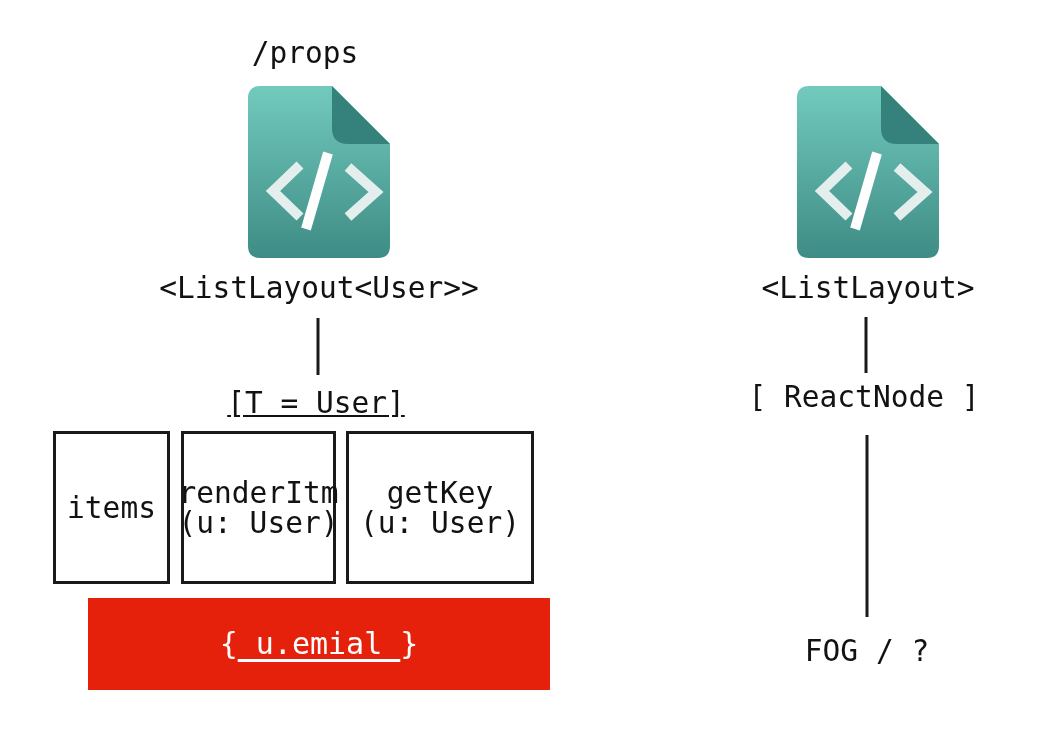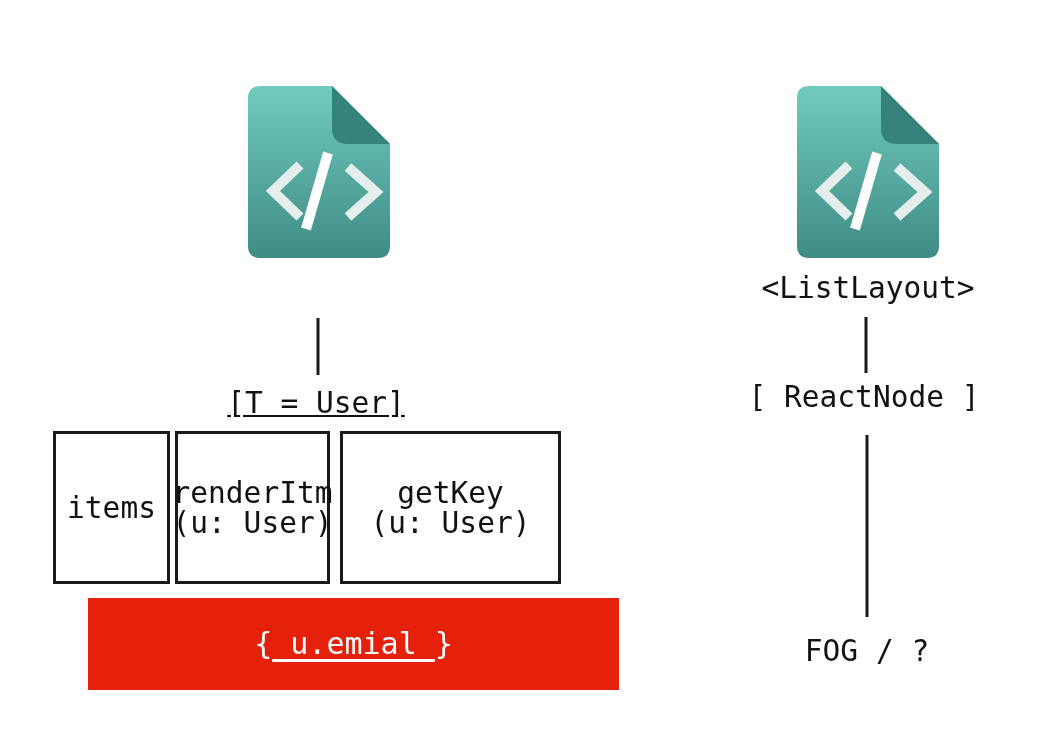--- a/index.html
+++ b/index.html
@@ -47,23 +47,23 @@
     border: 3px solid var(--color-line);
     background: var(--color-background);
     display: flex;
     flex-direction: column;
     align-items: center;
     justify-content: center;
     line-height: 30px;
     text-align: center;
     white-space: pre;
   }
-  .prop-cell.c1 { width: 117px; margin-right: 5px; }
+  .prop-cell.c1 { width: 117px; margin-right: 11px; }
   .prop-cell.c2 { width: 155px; margin-right: 10px; }
-  .prop-cell.c3 { width: 221px; }
+  .prop-cell.c3 { width: 188px; }
   
   .error-box {
     background: var(--color-error-background);
     color: var(--color-error-text);
     display: flex;
     flex-direction: column;
     align-items: center;
     justify-content: center;
     line-height: 34px;
     font-size: 30px;
@@ -81,57 +81,59 @@
   .code-icon .chev { stroke: var(--color-icon-chevron); fill: none; }
   .code-icon .slash { stroke: var(--color-icon-slash); fill: none; }
   .grad-top { stop-color: var(--color-icon-gradient-top); }
   .grad-bottom { stop-color: var(--color-icon-gradient-bottom); }
 </style>
 </head>
 <body>
 
 <div class="canvas">
 
+  <div class="abs centered label" style="left:305px; top:37px;">/props</div>
 
   <svg class="abs code-icon" style="left:248px; top:86px;" width="142" height="172" viewBox="0 0 142 172" aria-hidden="true">
     <defs>
       <linearGradient id="grad-left" x1="0" y1="0" x2="0" y2="1">
         <stop offset="0" class="grad-top"></stop>
         <stop offset="1" class="grad-bottom"></stop>
       </linearGradient>
     </defs>
     <path d="M12,0 H84 L142,58 V160 Q142,172 130,172 H12 Q0,172 0,160 V12 Q0,0 12,0 Z" fill="url(#grad-left)"></path>
     <path class="fold" d="M84,0 L142,58 H100 Q84,58 84,42 Z"></path>
     <g stroke-width="10">
       <path class="chev" d="M52,79 L25,105 L52,131"></path>
       <path class="chev" d="M100,81 L128,106 L100,131"></path>
       <path class="slash" d="M80,67 L58,143"></path>
     </g>
   </svg>
 
+  <div class="abs centered label" style="left:319px; top:272px;">&lt;ListLayout&lt;User&gt;&gt;</div>
 
   <div class="abs vline" style="left:318px; top:318px; height:57px;"></div>
 
   <div class="abs centered label" style="left:316px; top:387px;text-decoration:underline;">[T = User]</div>
 
   <div class="abs prop-table" style="left:53px; top:431px; width:532px;">
     <div class="prop-cell c1">
       <span>items</span>
     </div>
     <div class="prop-cell c2">
       <span>renderItm</span>
       <span>(u: User)</span>
     </div>
     <div class="prop-cell c3">
       <span>getKey</span>
       <span>(u: User)</span>
     </div>
   </div>
 
-  <div class="abs error-box" style="left:88px; top:598px; width:531px; height:92px;">
+  <div class="abs error-box" style="left:88px; top:598px; width:462px; height:92px;">
     <div><span>{</span><span class="typo-underline"> u.emial </span><span>}</span></div>
   </div>
 
 
   <svg class="abs code-icon" style="left:797px; top:86px;" width="142" height="172" viewBox="0 0 142 172" aria-hidden="true">
     <defs>
       <linearGradient id="grad-right" x1="0" y1="0" x2="0" y2="1">
         <stop offset="0" class="grad-top"></stop>
         <stop offset="1" class="grad-bottom"></stop>
       </linearGradient>

